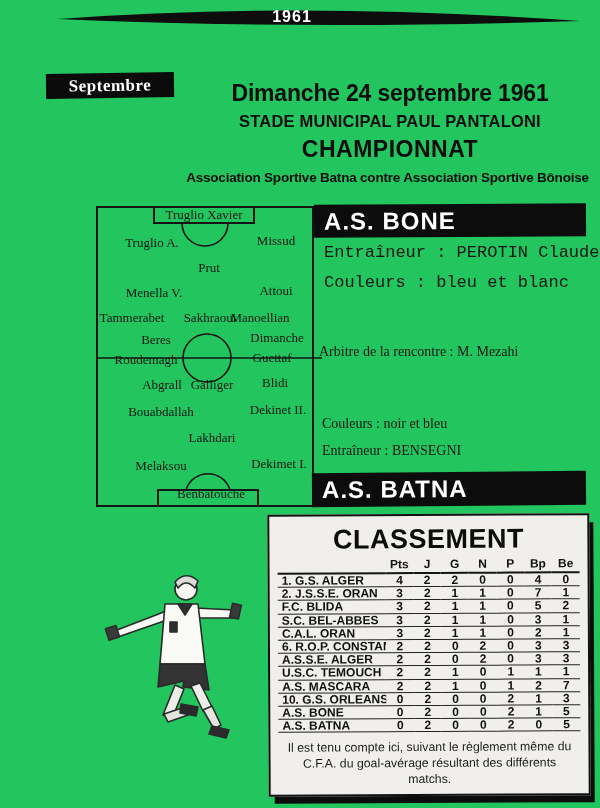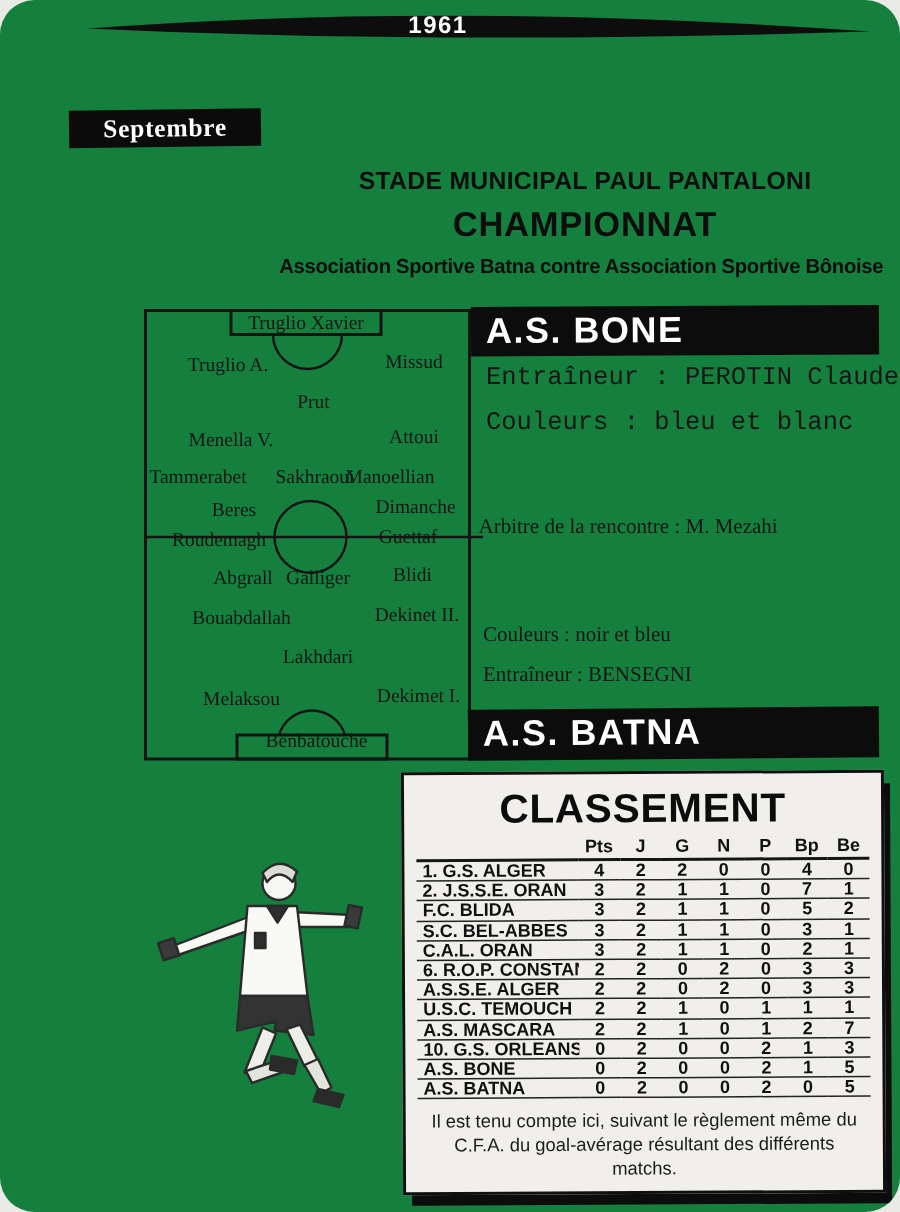--- a/index.html
+++ b/index.html
@@ -1,19 +1,19 @@
 <!DOCTYPE html>
 <html><head>
 <meta charset="utf-8">
 <style>
   html,body{margin:0;padding:0;background:#e9e9e6;}
   .page{
     position:relative; width:600px; height:808px; margin:0 auto;
-    background:#15803d; overflow:hidden;
-    font-family:"Liberation Sans", sans-serif; color:#111;border-radius:23px;
+    background:#22c55e; overflow:hidden;
+    font-family:"Liberation Sans", sans-serif; color:#111;
   }
   
   .year-banner{position:absolute; left:0; top:0; width:600px; height:36px;}
   .year-banner svg{display:block;}
   
   .month-tag{
     position:absolute; left:46px; top:73px; width:128px; height:25px;
     background:#0b0b0b; color:#fff; transform:rotate(-0.8deg);
     font-family:"Liberation Serif", serif; font-weight:bold; font-size:17px;
     display:flex; align-items:center; justify-content:center; letter-spacing:.5px;
@@ -83,20 +83,21 @@
     <svg width="600" height="36" viewBox="0 0 600 36">
       <path d="M 58 19 Q 300 1 580 21 Q 300 30 58 19 Z" fill="#0d0d0d"></path>
       <text x="292" y="22" text-anchor="middle" fill="#ffffff" font-family="Liberation Sans, sans-serif" font-size="16" font-weight="bold" letter-spacing="1">1961</text>
     </svg>
   </div>
 
   <div class="month-tag">
     <span>Septembre</span>
   </div>
 
+  <div class="hdr hdr-date">Dimanche 24 septembre 1961</div>
   <div class="hdr hdr-venue">STADE MUNICIPAL PAUL PANTALONI</div>
   <div class="hdr hdr-comp">CHAMPIONNAT</div>
   <div class="hdr hdr-teams">Association Sportive Batna contre Association Sportive Bônoise</div>
 
   <div class="pitch">
     <svg width="218" height="301" viewBox="0 0 218 301">
       <rect x="1" y="1" width="216" height="299" fill="none" stroke="#141414" stroke-width="2"></rect>
       <rect x="58" y="1" width="100" height="16" fill="none" stroke="#141414" stroke-width="2"></rect>
       <path d="M 86 17 A 23 23 0 0 0 132 17" fill="none" stroke="#141414" stroke-width="1.6"></path>
       <line x1="1" y1="152" x2="226" y2="152" stroke="#141414" stroke-width="1.6"></line>

